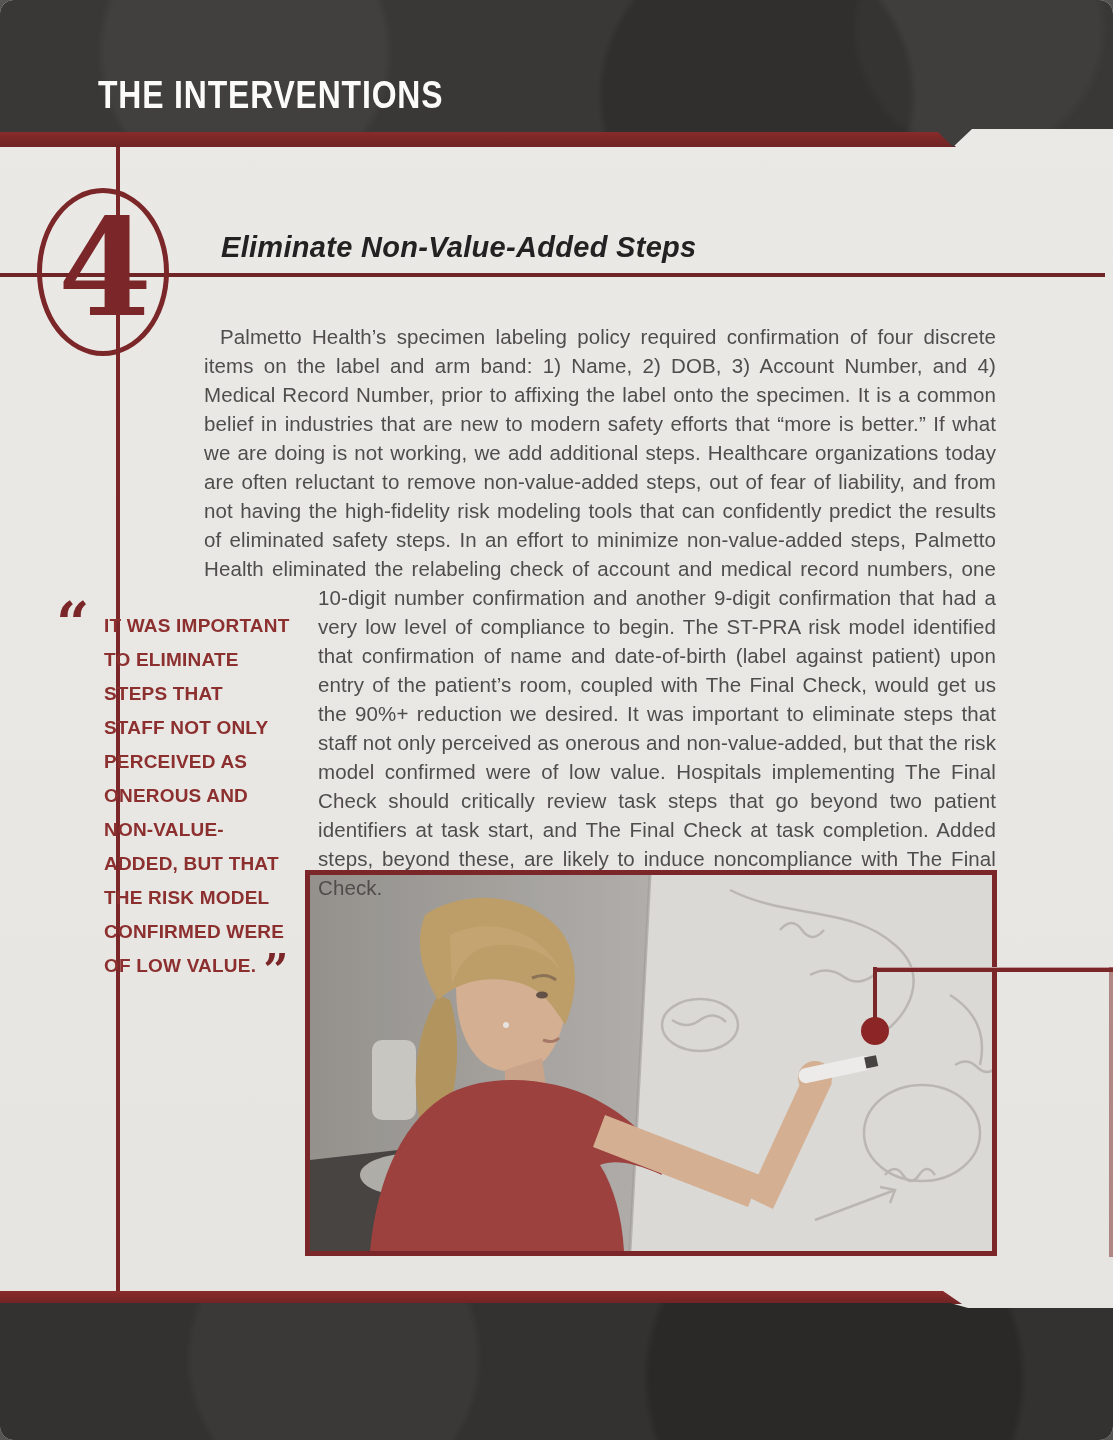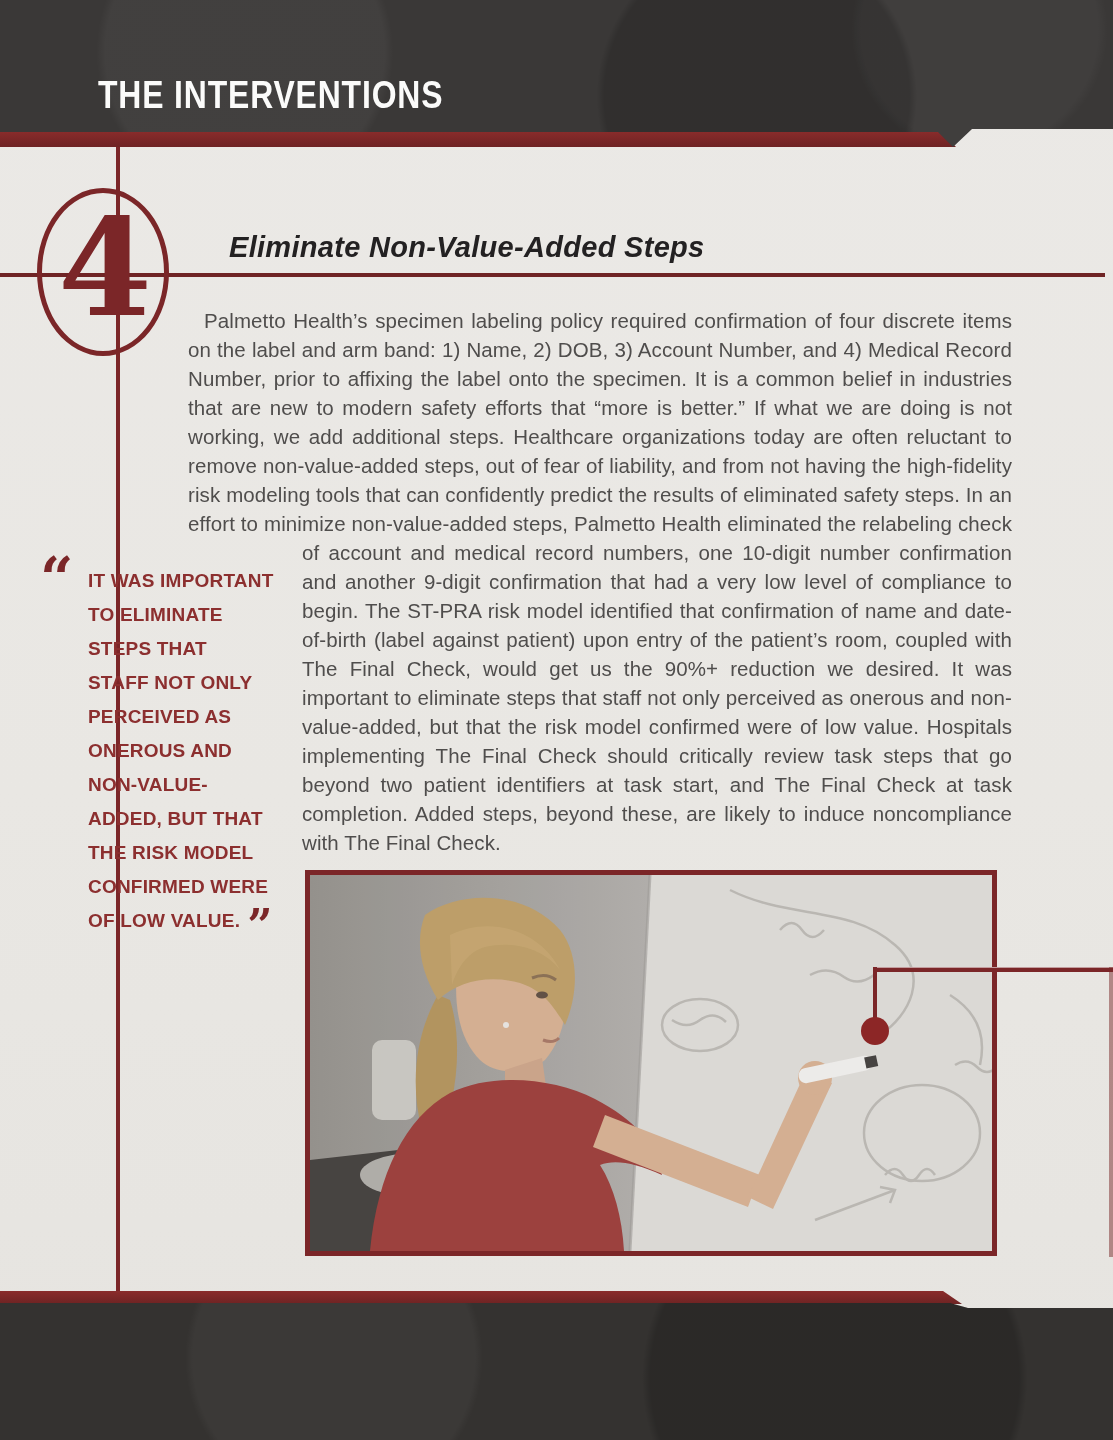--- a/index.html
+++ b/index.html
@@ -1,19 +1,20 @@
 <!DOCTYPE html>
 <html><head>
 <meta charset="utf-8">
 <style>
   html,body { margin:0; padding:0; background:#555; }
   .page {
     position:relative; width:1113px; height:1440px; overflow:hidden;
     background:linear-gradient(180deg,#ebe9e6 0%, #e9e7e3 55%, #e6e4e0 100%);
     font-family:"Liberation Sans", sans-serif;
+    border-radius:14px;
   }
 
   
   .header-band {
     position:absolute; left:0; top:0; width:1113px; height:148px;
     background:#3a3837;
     background-image:
       radial-gradient(circle at 22% 35%, rgba(255,255,255,.04) 0 16%, transparent 17%),
       radial-gradient(circle at 68% 65%, rgba(0,0,0,.16) 0 20%, transparent 21%),
       radial-gradient(circle at 88% 20%, rgba(255,255,255,.03) 0 12%, transparent 13%);
@@ -53,28 +54,28 @@
   .number-circle {
     position:absolute; left:37px; top:188px; width:132px; height:168px;
     border:5px solid #7b2628; border-radius:50%; box-sizing:border-box; z-index:1;
   }
   .section-number {
     position:absolute; left:58px; top:200px; z-index:2;
     font-family:"DejaVu Serif", serif; font-weight:bold;
     font-size:135px; line-height:1; color:#7b2628;
   }
   .section-heading {
-    position:absolute; left:229px; top:231px; margin:0;
+    position:absolute; left:221px; top:231px; margin:0;
     font-size:29px; font-style:italic; font-weight:bold; color:#232122; letter-spacing:.3px; z-index:2;
   }
 
   
   .body-col { position:absolute; left:188px; top:306px; width:824px; z-index:2; }
   .body-col p {
-    margin:0; text-align:justify; text-indent:16px;
+    margin:16px; text-align:justify; text-indent:16px;
     font-size:20.5px; line-height:29px; color:#4f4d4c; letter-spacing:.1px;
   }
   .pull-quote {
     float:left; display:block; width:240px; box-sizing:border-box;
     margin:26px 22px 8px -148px; padding-left:48px; position:relative;
     text-indent:0; text-align:left;
   }
   .pq-open {
     position:absolute; left:0; top:-14px;
     font-family:"DejaVu Serif", serif; font-weight:bold;

